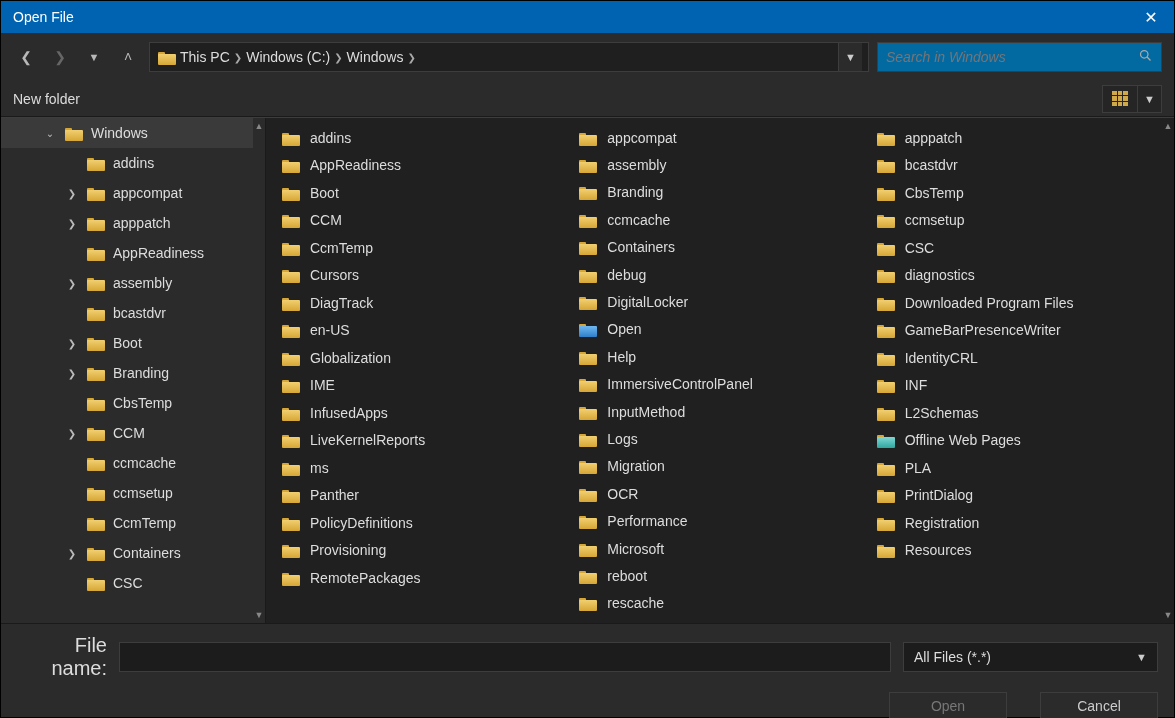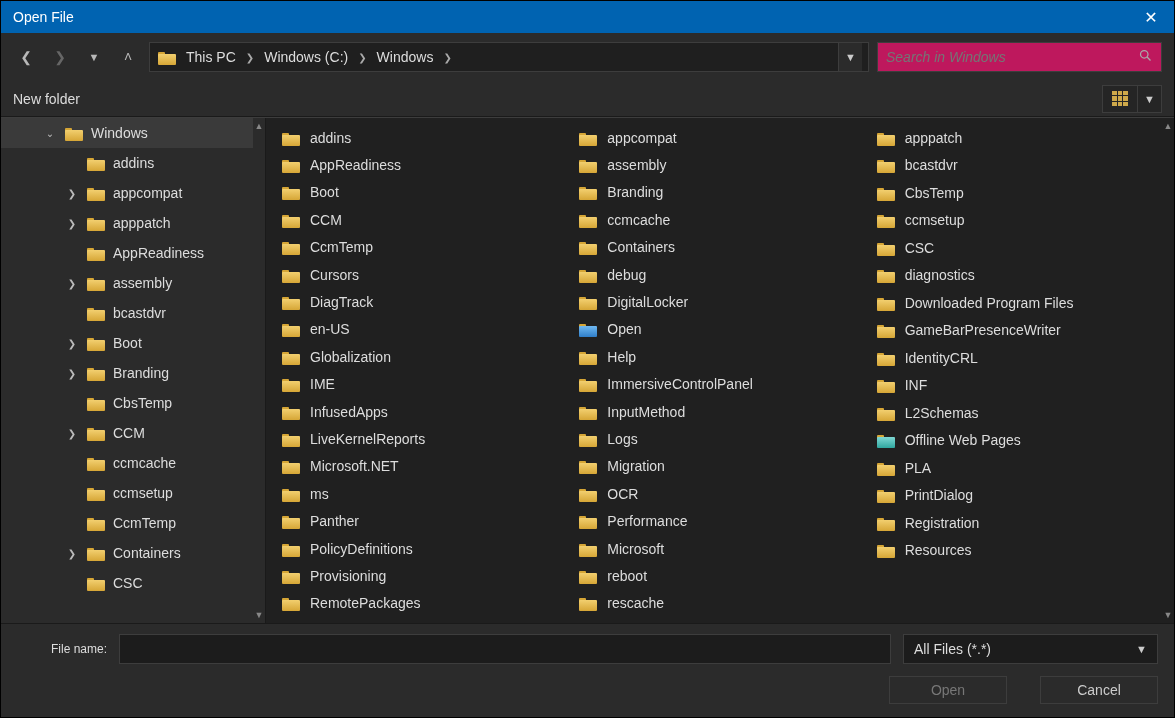--- a/index.html
+++ b/index.html
@@ -8,26 +8,26 @@
   .window { width: 1175px; height: 718px; background: #2b2b2b; display: flex; flex-direction: column; border: 1px solid #000; }
 
   
   .titlebar { height: 32px; background: #0063b1; display: flex; align-items: center; color: #fff; font-size: 14px; padding-left: 12px; }
   .titlebar .spacer { flex: 1; }
   .titlebar .close { width: 46px; height: 32px; display: flex; align-items: center; justify-content: center; font-size: 16px; cursor: pointer; }
 
   
   .navrow { height: 48px; display: flex; align-items: center; gap: 8px; padding: 0 12px; background: #2b2b2b; }
   .navbtn { width: 26px; height: 28px; color: #b8b8b8; display: flex; align-items: center; justify-content: center; cursor: pointer; font-size: 14px; }
-  .breadcrumb-box { flex: 0 0 720px; height: 30px; background: #1f1f1f; border: 1px solid #3d3d3d; display: flex; align-items: center; padding: 0 6px; gap: 6px; color: #ddd; font-size: 14px; }
+  .breadcrumb-box { flex: 0 0 720px; height: 30px; background: #1f1f1f; border: 1px solid #3d3d3d; display: flex; align-items: center; padding: 0 6px; color: #ddd; font-size: 14px; }
   .breadcrumb-box .fico { margin-right: 2px; margin-left: 2px;}
   .crumb { cursor: pointer; padding: 0 2px; }
   .chev { color: #aaa; font-size: 10px; padding: 0 2px; cursor: pointer;}
   .bc-drop { margin-left: auto; width: 24px; height: 28px; color:#ccc; display:flex;align-items:center;justify-content:center; background:#2b2b2b; border-left:1px solid #3d3d3d; cursor:pointer; font-size:11px;}
-  .search-box { flex: 1; height: 30px; background: #be185d; border: 1px solid #3d3d3d; display: flex; align-items: center; padding: 0 8px; }
+  .search-box { flex: 1; height: 30px; background: #0369a1; border: 1px solid #3d3d3d; display: flex; align-items: center; padding: 0 8px; }
   .search-box input { flex:1; background: transparent; border: none; outline: none; color: #ddd; font-size: 14px; font-style: italic; }
   .search-box .sicon { color: #aaa; font-size: 15px; }
 
   
   .toolbar { height: 36px; display: flex; align-items: center; padding: 0 12px; color:#ddd; font-size:14px; border-bottom:1px solid #1a1a1a; }
   .toolbar .tspacer { flex: 1; }
   .viewbtn { height: 28px; border: 1px solid #3d3d3d; background: #252525; display: flex; align-items: center; }
   .viewbtn .vmain { width: 34px; display:flex;align-items:center;justify-content:center; cursor:pointer; height:100%;}
   .viewbtn .vdrop { width: 24px; display:flex;align-items:center;justify-content:center; cursor:pointer; border-left:1px solid #3d3d3d; height:100%; font-size:11px; color:#ccc;}
 
@@ -47,21 +47,21 @@
   .files-scroll { width:12px; position:absolute; top:0; right:0; bottom:0; background:#202020;}
   .files-scroll .up, .files-scroll .dn { height:16px;display:flex;align-items:center;justify-content:center;color:#888;font-size:9px;cursor:pointer;}
   .files-scroll .up{position:absolute;top:0;left:0;right:0;} .files-scroll .dn{position:absolute;bottom:0;left:0;right:0;}
   .colwrap { display:flex; height:100%; gap: 0;}
   .col { flex:1; display:flex; flex-direction:column; }
   .fitem { height:27.5px; display:flex; align-items:center; gap:10px; color:#ddd; font-size:14px; cursor:pointer; padding-left:4px; padding-right:8px;}
 
   
   .footer { height: 94px; background:#2b2b2b; border-top:1px solid #1a1a1a; display:flex;flex-direction:column; padding: 10px 16px 12px 16px; gap:12px;}
   .frow1 { display:flex; align-items:center; gap:12px;}
-  .flabel { color:#ddd; font-size:12px; width: 90px; text-align:right;}
+  .flabel { color:#ddd; font-size:20px; width: 90px; text-align:right;}
   .fname-input { flex:1; height:30px; background:#1c1c1c; border:1px solid #3d3d3d; color:#ddd; padding:0 8px; font-size:14px;}
   .ftype { width:255px; height:30px; background:#1c1c1c; border:1px solid #3d3d3d; display:flex; align-items:center; padding:0 10px; color:#ddd; font-size:14px; cursor:pointer;}
   .ftype .dd { margin-left:auto; font-size:11px; color:#ccc;}
   .frow2 { display:flex; justify-content:flex-end; gap:12px;}
   .btn { width:118px; height:28px; border:1px solid #3d3d3d; background:#2b2b2b; display:flex;align-items:center;justify-content:center; color:#ccc; font-size:14px; cursor:pointer;margin-left:21px;}
   .btn.disabled { color:#777; }
 
   
   .fico { width:18px; height:14px; position:relative; display:inline-block; flex-shrink:0;}
   .fico::before { content:""; position:absolute; left:0; top:2px; width:7px; height:3px; background:#d6a636; border-radius:1px 1px 0 0;}
@@ -283,24 +283,20 @@
             <div class="fitem">
               <span class="fico"></span>
               <span>InfusedApps</span>
             </div>
             <div class="fitem">
               <span class="fico"></span>
               <span>LiveKernelReports</span>
             </div>
             <div class="fitem">
               <span class="fico"></span>
-              <span>Microsoft.NET</span>
-            </div>
-            <div class="fitem">
-              <span class="fico"></span>
               <span>ms</span>
             </div>
             <div class="fitem">
               <span class="fico"></span>
               <span>Panther</span>
             </div>
             <div class="fitem">
               <span class="fico"></span>
               <span>PolicyDefinitions</span>
             </div>

